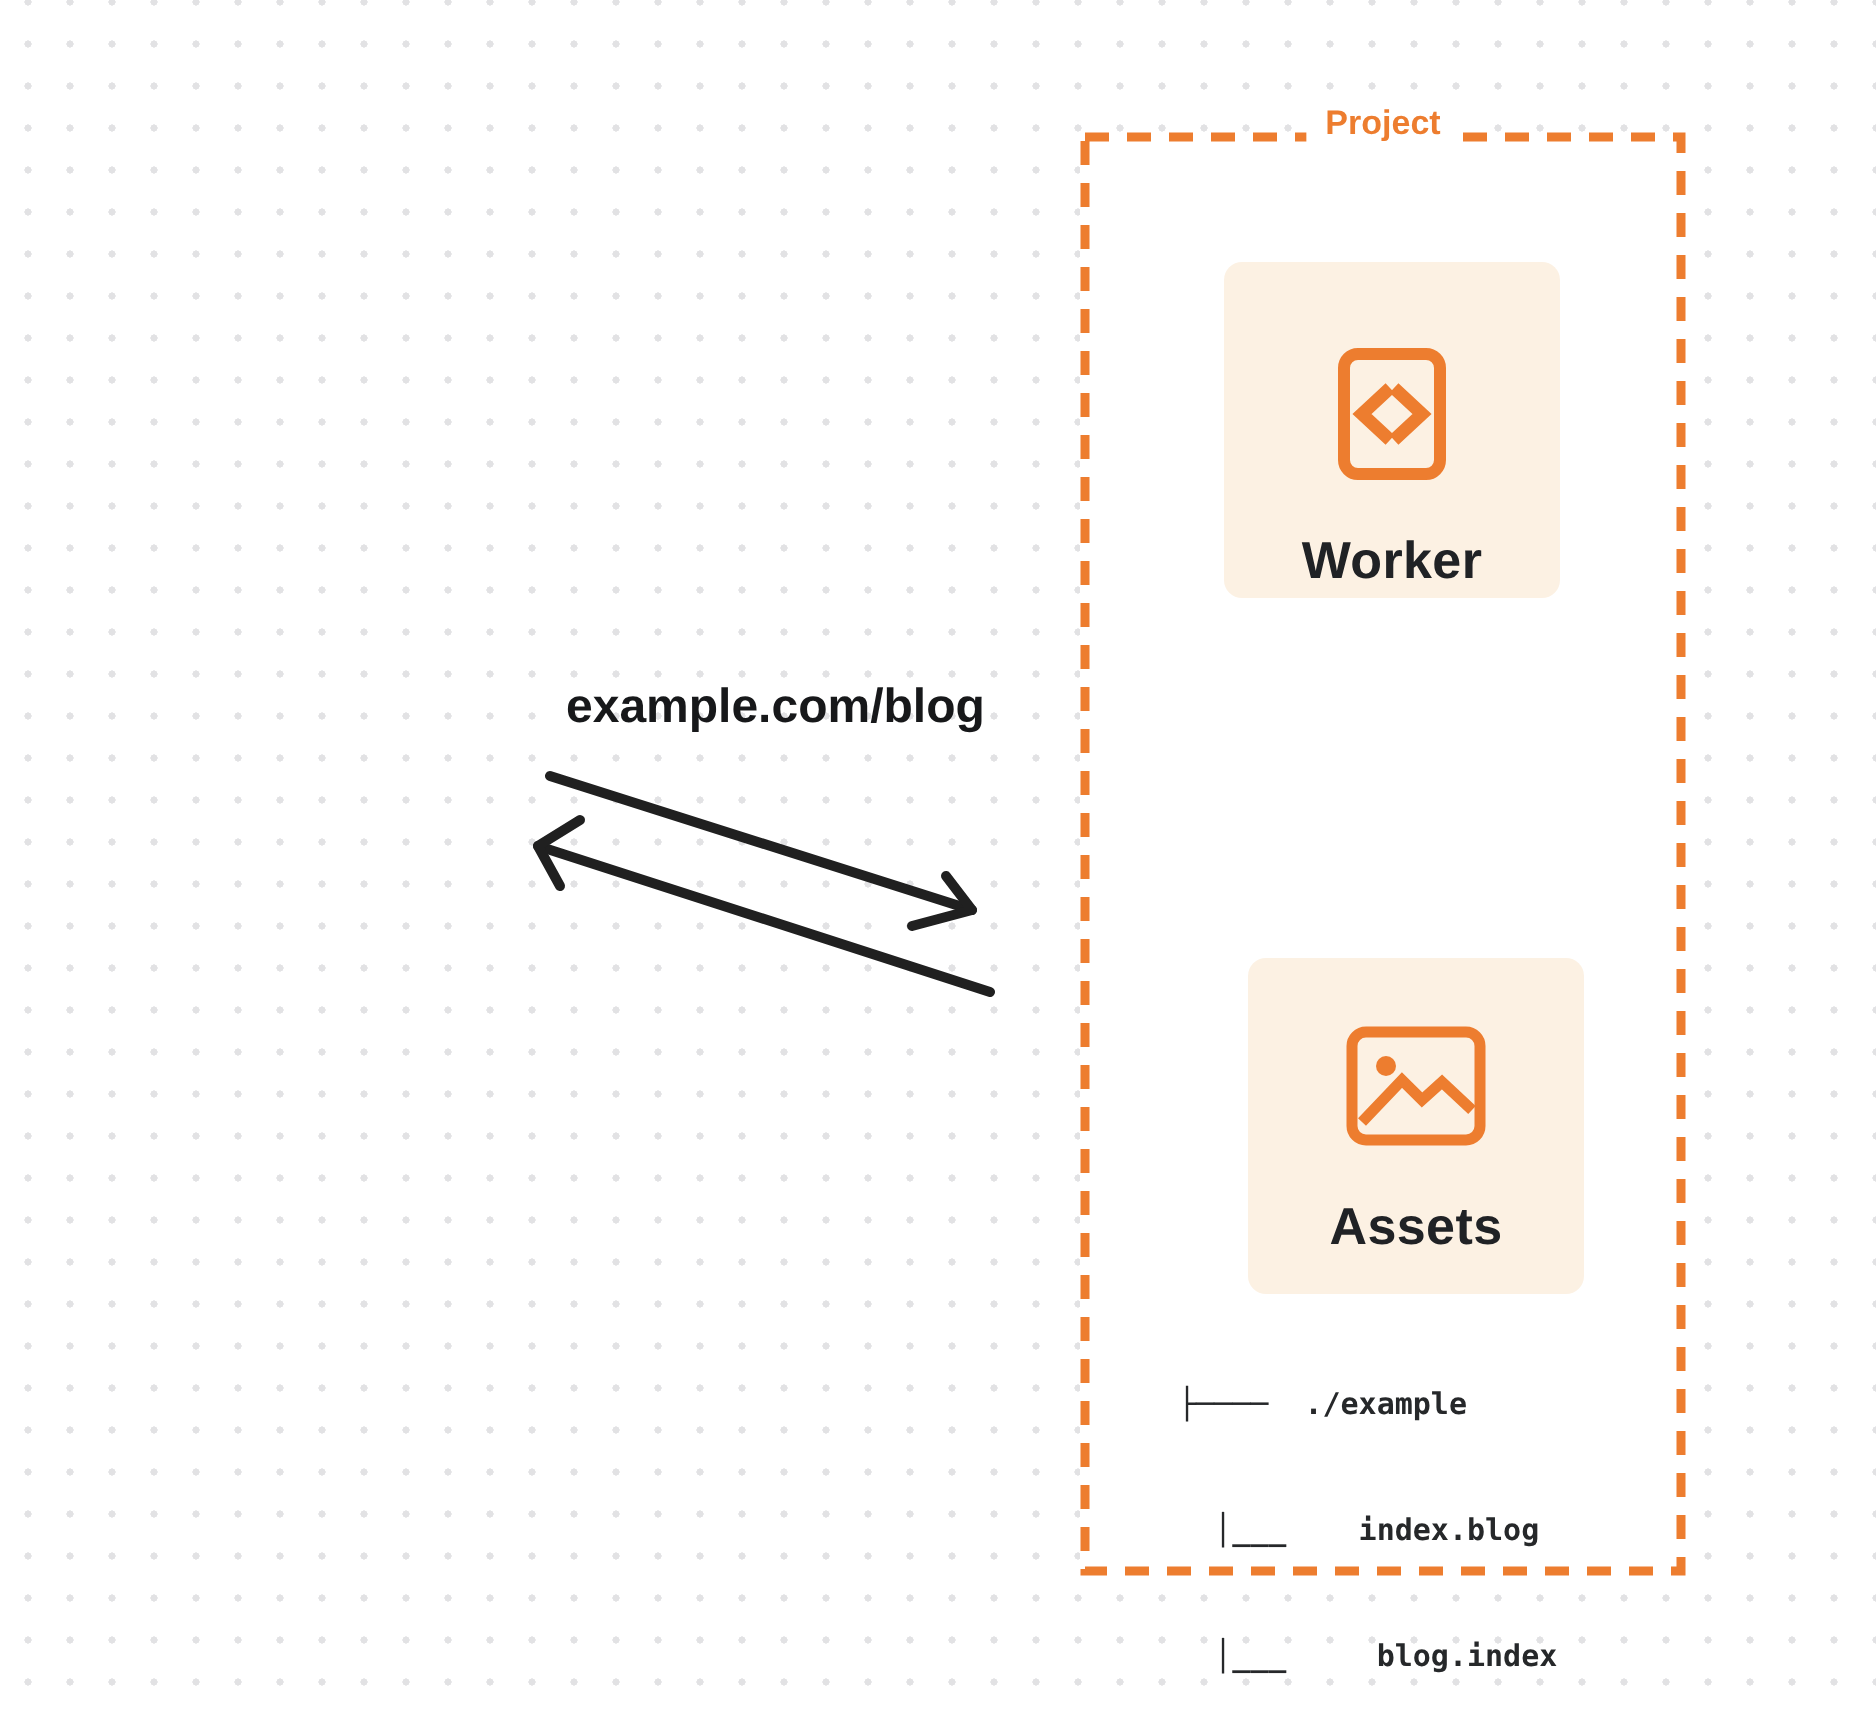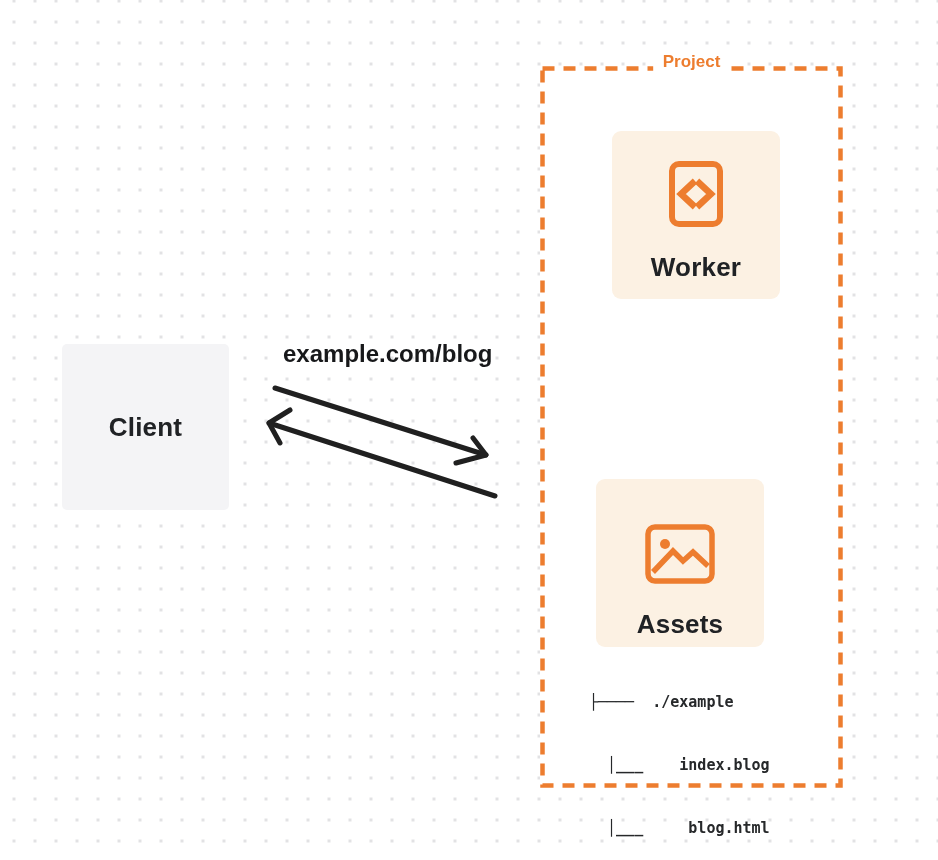--- a/index.html
+++ b/index.html
@@ -57,22 +57,22 @@
   }
 
   
   .card {
     position: absolute;
     width: 168px; height: 168px;
     background: #fcf1e3;
     border-radius: 9px;
     display: flex; flex-direction: column; align-items: center;
   }
-  .worker-card { left: 72px; top: 65px; padding-top: 27px; box-sizing: border-box; }
-  .assets-card { left: 56px; top: 413px; padding-top: 44px; box-sizing: border-box; }
+  .worker-card { left: 72px; top: 65px; padding-top: 40px; box-sizing: border-box; }
+  .assets-card { left: 84px; top: 413px; padding-top: 33px; box-sizing: border-box; }
   .worker-card .card-icon { margin-bottom: 22px; }
   .assets-card .card-icon { margin-bottom: 24px; }
   .card .node-label {
     font-size: 26px; font-weight: 700; color: #202225; letter-spacing: 0.2px;
   }
 
   
   .file-tree {
     position: absolute;
     left: 49px; top: 584px;
@@ -81,23 +81,20 @@
     line-height: 21px;
     color: #26282a;
     white-space: pre;
   }
 </style>
 </head>
 <body>
 
 <div class="stage">
 
-  <div class="client-box">
-    <span class="node-label">Client</span>
-  </div>
 
   <div class="url-label">example.com/blog</div>
 
   <svg class="arrows-svg" width="938" height="860" viewBox="0 0 938 860">
     <g stroke="#202020" stroke-width="5" fill="none" stroke-linecap="round" stroke-linejoin="round">
       <path d="M275,388 L486,455"></path>
       <path d="M473,438 L486,455 L456,463"></path>
       <path d="M495,496 L269,423"></path>
       <path d="M290,410 L269,423 L280,443"></path>
     </g>
@@ -124,18 +121,18 @@
         <rect x="4" y="4" width="64" height="54" rx="7" fill="none" stroke="#ed7d2f" stroke-width="5.5"></rect>
         <circle cx="21" cy="21" r="5" fill="#ed7d2f"></circle>
         <polyline points="9,49 29,28 39,38 49,29 64,43" fill="none" stroke="#ed7d2f" stroke-width="5.5" stroke-linejoin="miter" stroke-linecap="butt"></polyline>
       </svg>
       <span class="node-label">Assets</span>
     </div>
 
     <div class="file-tree">
       <div>├────  ./example</div>
       <div>  │___    index.blog</div>
-      <div>  │___     blog.html</div>
+      <div>  │___     blog.index</div>
       
     </div>
   </div>
 
 </div>
 
 </body></html>

